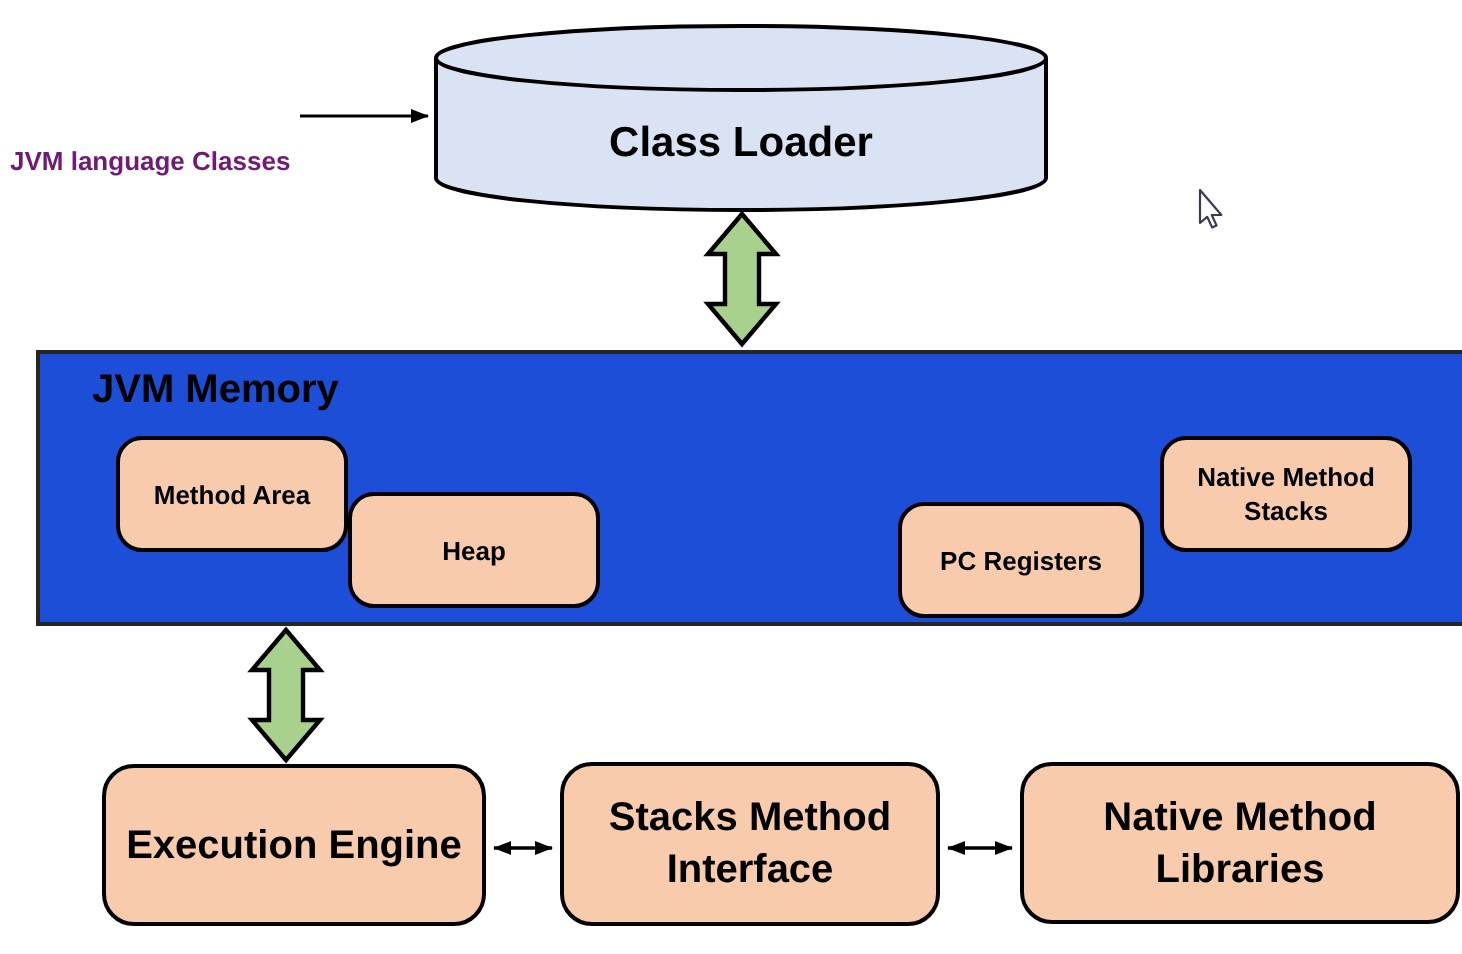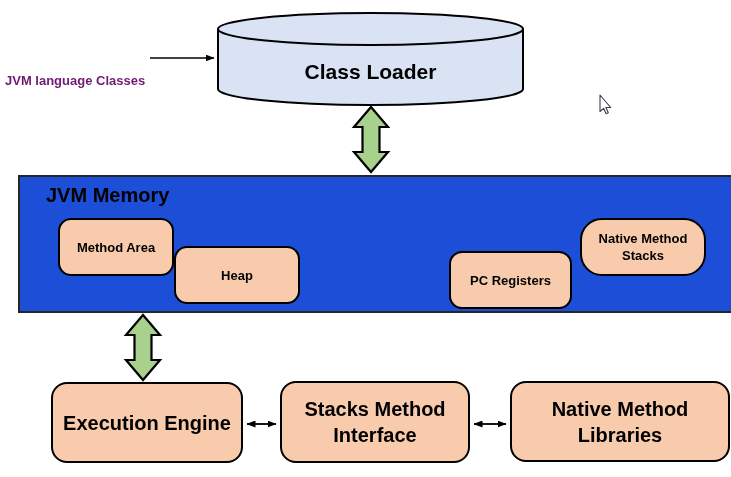--- a/index.html
+++ b/index.html
@@ -79,21 +79,21 @@
     font-size: 13px;
     font-weight: bold;
     color: #000000;
     line-height: 17px;
     padding: 2px 8px;
   }
   .mem-item.m0 { left: 38px;  width: 116px; }
   .mem-item.m1 { left: 154px; width: 126px; margin-top: 28px; }
   .mem-item.m2 { left: 290px; width: 124px; }
   .mem-item.m3 { left: 429px; width: 123px; margin-top: 33px; }
-  .mem-item.m4 { left: 560px; width: 126px; border-radius: 22px; }
+  .mem-item.m4 { left: 560px; width: 126px; }
 
   .big-box {
     background: #f8cbad;
     border: 2.5px solid #000000;
     border-radius: 16px;
     box-sizing: border-box;
     display: flex;
     align-items: center;
     justify-content: center;
     text-align: center;

